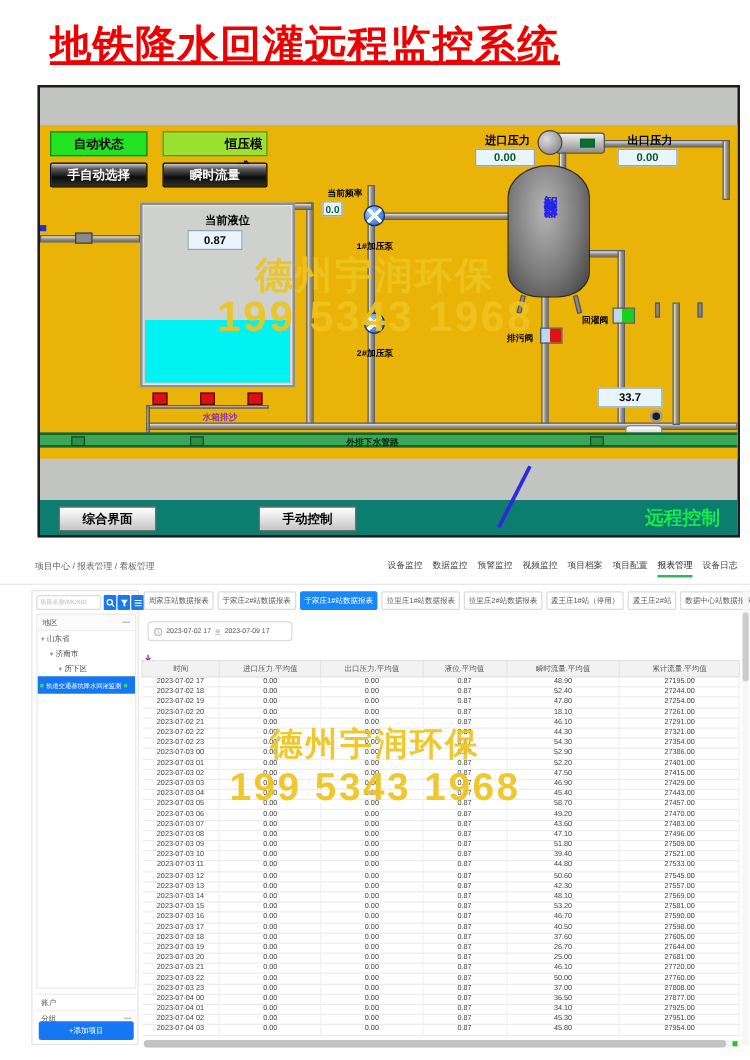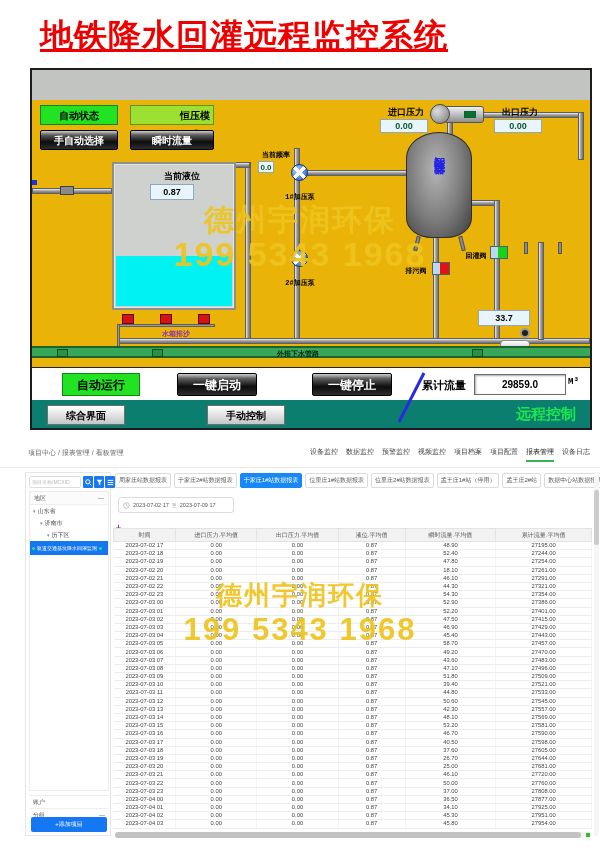--- a/index.html
+++ b/index.html
@@ -226,28 +226,20 @@
       <i class="bluedot" style="left:0;top:80px"></i>
 
       <div class="greenbar">
         <i class="gsq" style="left:25px"></i>
         <i class="gsq" style="left:120px"></i>
         <i class="gsq" style="left:440px"></i>
         <div class="lbl lbl-s" style="left:230px;top:1px;width:72px;color:#06220d">外排下水管路</div>
       </div>
     </div>
 
-    <div class="ctrl-row">
-      <div class="btn-green" style="left:30px;top:5px;width:78px;height:23px;line-height:22px;font-size:12px">自动运行</div>
-      <div class="btn-dark" style="left:145px;top:5px;width:80px;height:23px;line-height:22px;font-size:12px">一键启动</div>
-      <div class="btn-dark" style="left:280px;top:5px;width:80px;height:23px;line-height:22px;font-size:12px">一键停止</div>
-      <div class="lbl" style="left:386px;top:10px;width:52px;font-size:11px">累计流量</div>
-      <div class="flow-box" style="left:442px;top:6px;width:92px;height:21px;line-height:20px">29859.0</div>
-      <div class="lbl" style="left:536px;top:9px;width:20px;font-size:9px;text-align:left">M³</div>
-    </div>
 
     <div class="teal-bar">
       <div class="btn-lightm" style="left:15px;top:5px;width:78px;height:20px;line-height:19px">综合界面</div>
       <div class="btn-lightm" style="left:175px;top:5px;width:78px;height:20px;line-height:19px">手动控制</div>
       <div class="remote-lbl">远程控制</div>
     </div>
     <i class="blue-line"></i>
   </div>
 
   <div class="wm" style="top:200px;font-size:30px">德州宇润环保</div>

